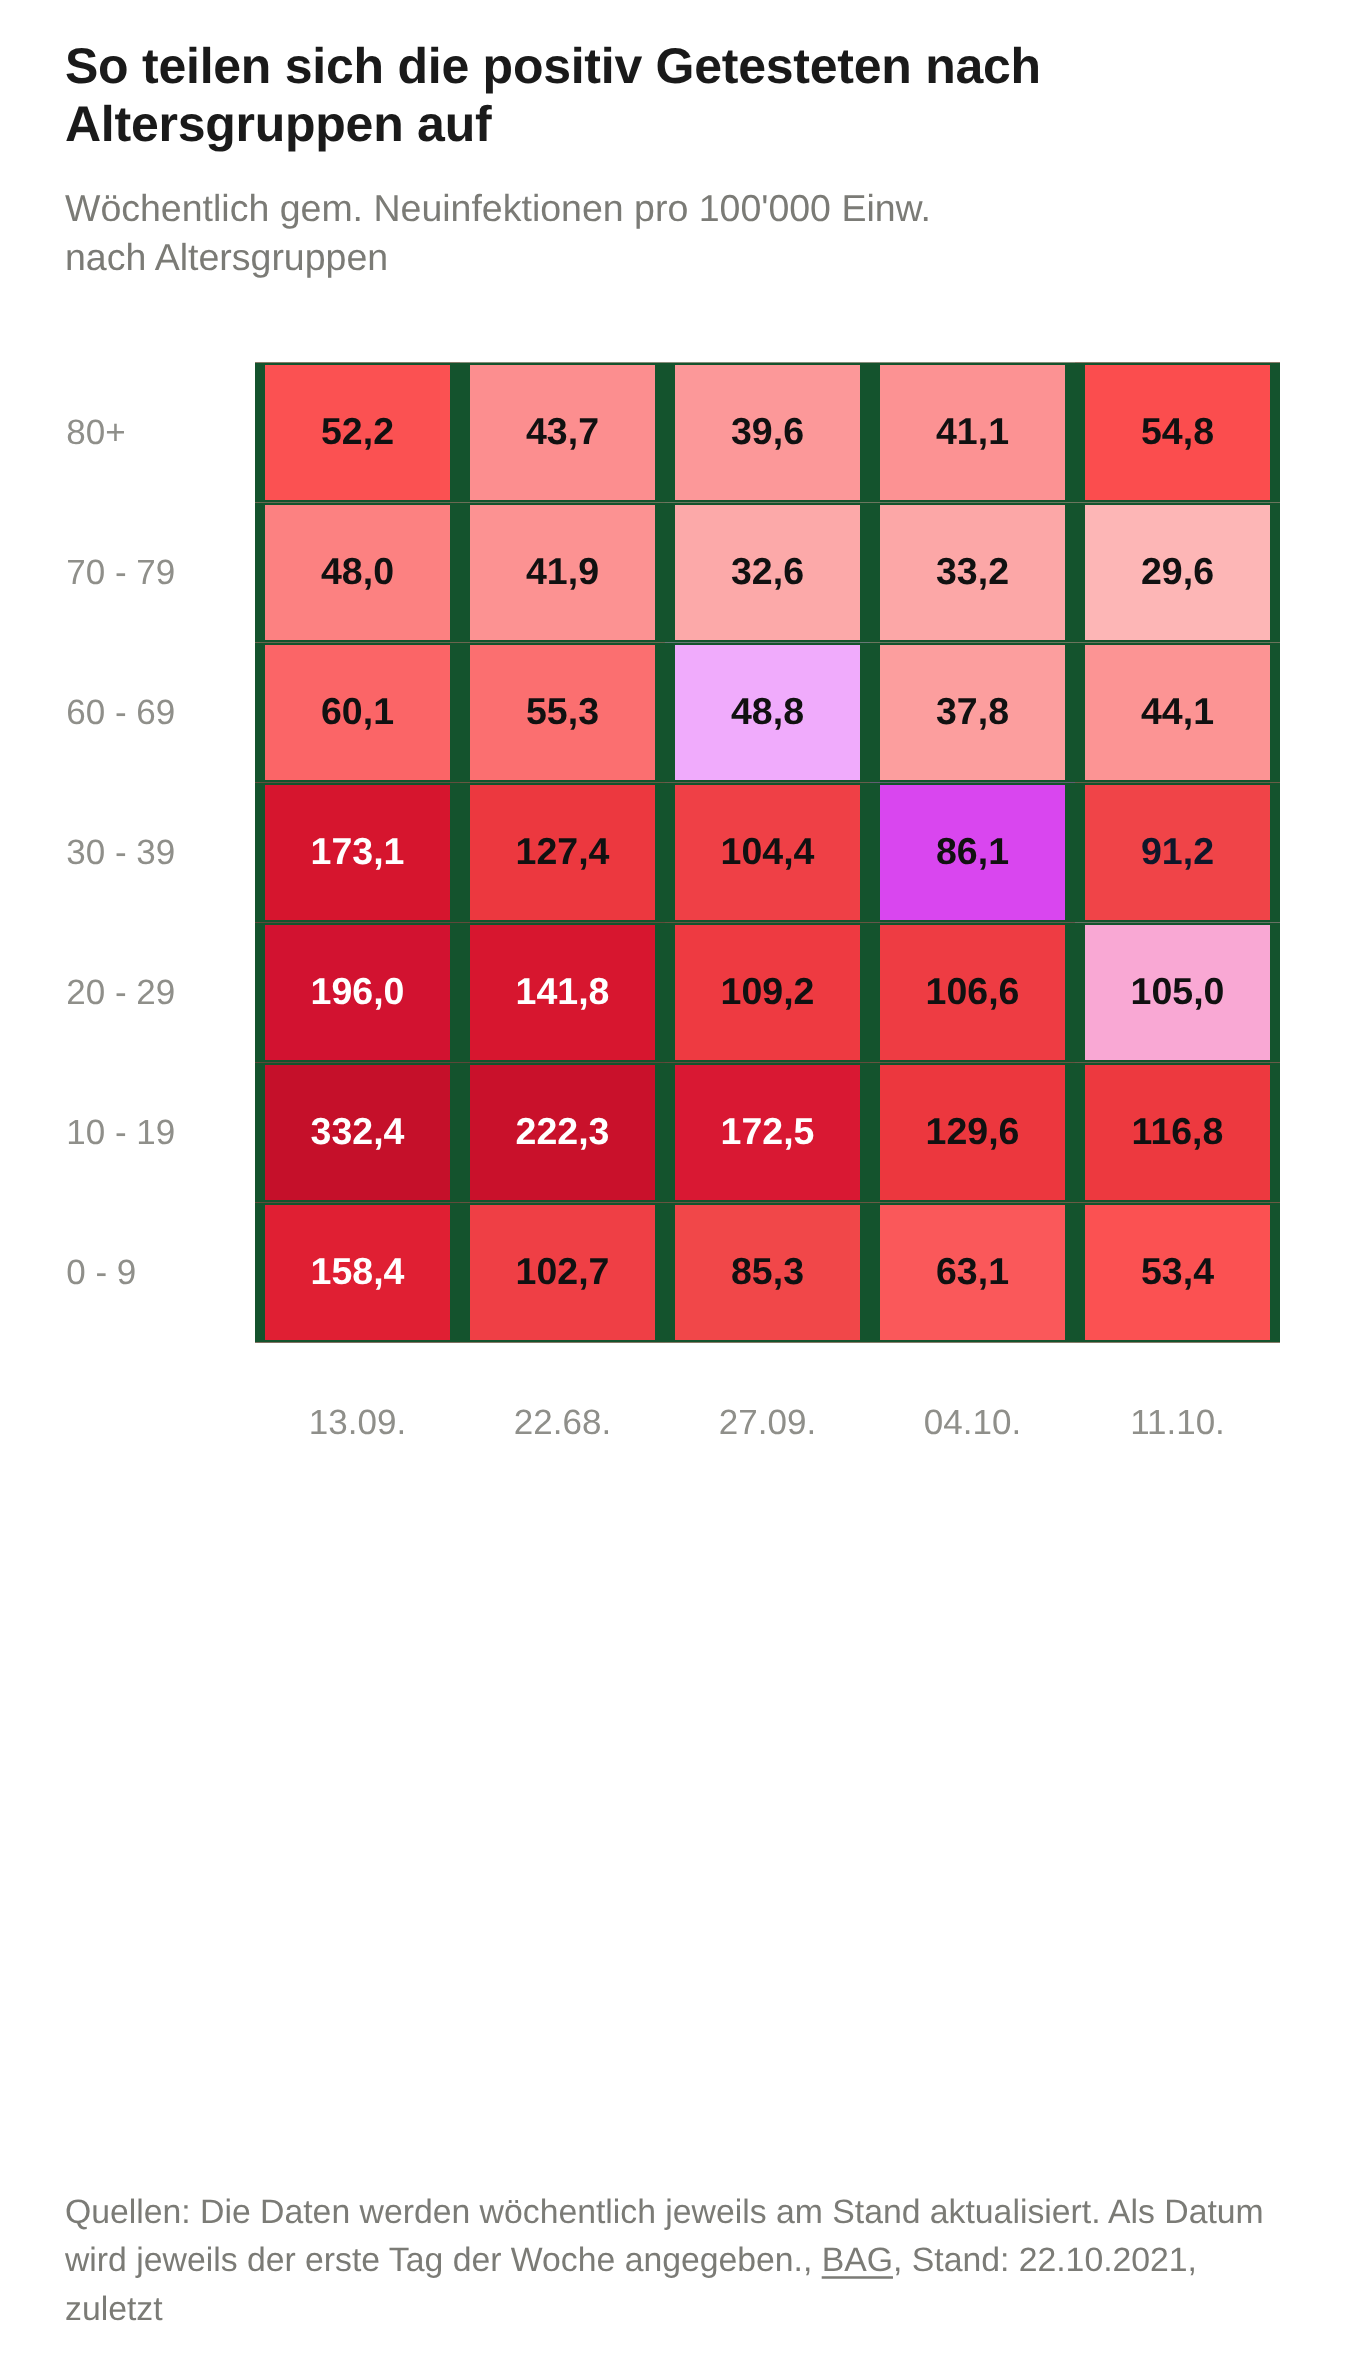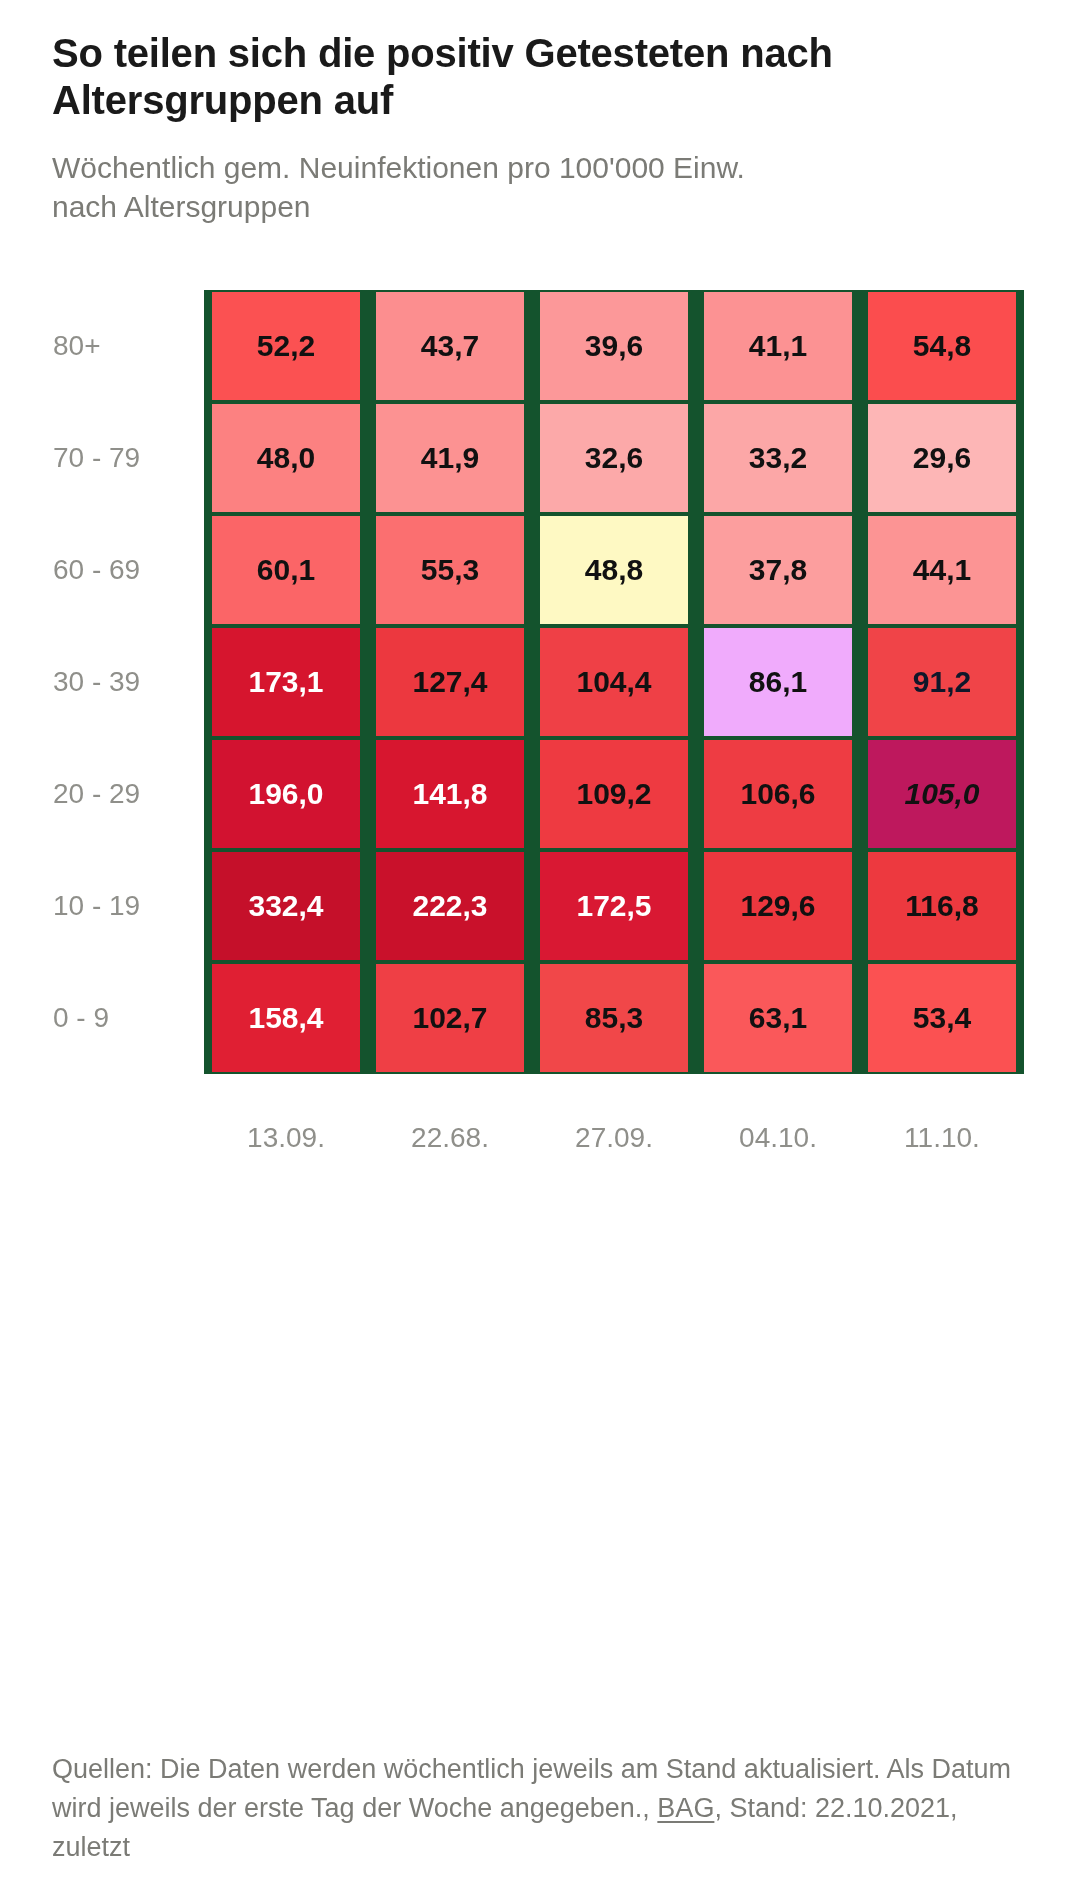--- a/index.html
+++ b/index.html
@@ -146,39 +146,39 @@
             <td class="heat-cell" style="background: rgb(252, 129, 129); color: rgb(17, 17, 17);">48,0</td>
             <td class="heat-cell" style="background: rgb(252, 146, 146); color: rgb(17, 17, 17);">41,9</td>
             <td class="heat-cell" style="background: rgb(252, 169, 169); color: rgb(17, 17, 17);">32,6</td>
             <td class="heat-cell" style="background: rgb(252, 167, 167); color: rgb(17, 17, 17);">33,2</td>
             <td class="heat-cell" style="background: rgb(253, 182, 182); color: rgb(17, 17, 17);">29,6</td>
           </tr>
           <tr>
             <th class="row-label">60 - 69</th>
             <td class="heat-cell" style="background: rgb(251, 101, 103); color: rgb(17, 17, 17);">60,1</td>
             <td class="heat-cell" style="background: rgb(251, 111, 112); color: rgb(17, 17, 17);">55,3</td>
-            <td class="heat-cell" style="background: #fef9c3; color: rgb(17, 17, 17);">48,8</td>
+            <td class="heat-cell" style="background: #f0abfc; color: rgb(17, 17, 17);">48,8</td>
             <td class="heat-cell" style="background: rgb(252, 158, 158); color: rgb(17, 17, 17);">37,8</td>
             <td class="heat-cell" style="background: rgb(252, 148, 148); color: rgb(17, 17, 17);">44,1</td>
           </tr>
           <tr>
             <th class="row-label">30 - 39</th>
             <td class="heat-cell" style="background: rgb(214, 21, 46); color: rgb(255, 255, 255);">173,1</td>
             <td class="heat-cell" style="background: rgb(236, 56, 63); color: rgb(17, 17, 17);">127,4</td>
             <td class="heat-cell" style="background: rgb(239, 64, 70); color: rgb(17, 17, 17);">104,4</td>
-            <td class="heat-cell" style="background: #f0abfc; color: rgb(17, 17, 17);">86,1</td>
+            <td class="heat-cell" style="background: #d946ef; color: rgb(17, 17, 17);">86,1</td>
             <td class="heat-cell" style="background: rgb(240, 68, 72); color: #0f172a;">91,2</td>
           </tr>
           <tr>
             <th class="row-label">20 - 29</th>
             <td class="heat-cell" style="background: rgb(210, 18, 48); color: rgb(255, 255, 255);">196,0</td>
             <td class="heat-cell" style="background: rgb(215, 22, 47); color: rgb(255, 255, 255);">141,8</td>
             <td class="heat-cell" style="background: rgb(238, 58, 65); color: rgb(17, 17, 17);">109,2</td>
             <td class="heat-cell" style="background: rgb(238, 60, 67); color: rgb(17, 17, 17);">106,6</td>
-            <td class="heat-cell" style="background: #be185d; color: rgb(17, 17, 17); font-style: italic;">105,0</td>
+            <td class="heat-cell" style="background: #f9a8d4; color: rgb(17, 17, 17);">105,0</td>
           </tr>
           <tr>
             <th class="row-label">10 - 19</th>
             <td class="heat-cell" style="background: rgb(197, 16, 42); color: rgb(255, 255, 255);">332,4</td>
             <td class="heat-cell" style="background: rgb(201, 17, 43); color: rgb(255, 255, 255);">222,3</td>
             <td class="heat-cell" style="background: rgb(217, 24, 51); color: rgb(255, 255, 255);">172,5</td>
             <td class="heat-cell" style="background: rgb(236, 55, 62); color: rgb(17, 17, 17);">129,6</td>
             <td class="heat-cell" style="background: rgb(237, 57, 63); color: rgb(17, 17, 17);">116,8</td>
           </tr>
           <tr>

